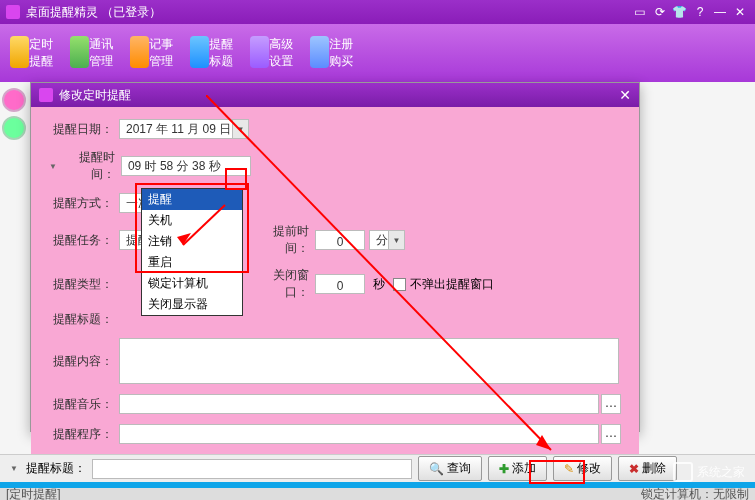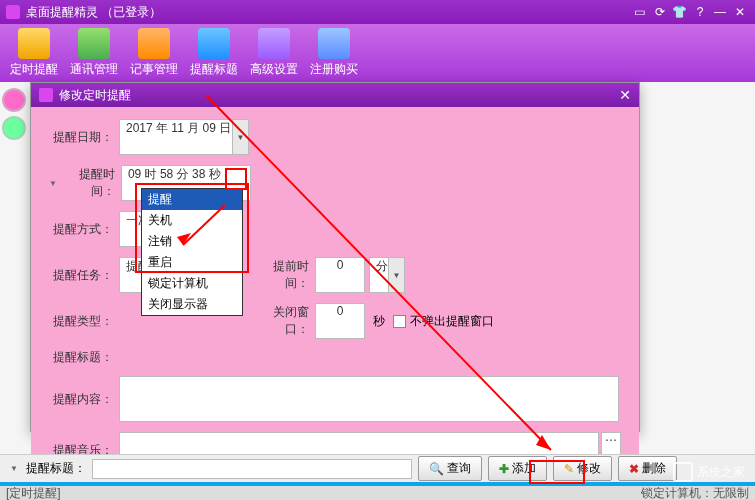--- a/index.html
+++ b/index.html
@@ -2,21 +2,21 @@
 <html><head>
 <meta charset="utf-8">
 <style>
 *{margin:0;padding:0;box-sizing:border-box;font-family:"Microsoft YaHei",SimSun,sans-serif;font-size:12px}
 body{width:755px;height:500px;background:#e8e8e8;position:relative;overflow:hidden}
 .title-bar{height:24px;background:linear-gradient(to bottom,#9b2fc9,#8a1db8);display:flex;align-items:center;padding:0 6px;color:#fff}
 .title-bar .logo{width:14px;height:14px;background:#d946ef;border-radius:2px;margin-right:6px}
 .title-bar .spacer{flex:1}
 .title-bar .ctl{width:18px;height:18px;display:flex;align-items:center;justify-content:center;margin-left:2px;cursor:pointer}
 .toolbar{height:58px;background:linear-gradient(to bottom,#c96be8,#a738d8);display:flex;padding:4px 10px;gap:12px}
-.tool{display:flex;flex-direction:column;align-items:center;color:#fff;cursor:pointer;width:48px}
+.tool{display:flex;flex-direction:row;align-items:center;color:#fff;cursor:pointer;width:48px}
 .tool .ic{width:32px;height:32px;border-radius:4px;margin-bottom:2px}
 .c1{background:linear-gradient(#ffd966,#f0a500)}
 .c2{background:linear-gradient(#95e06c,#4caf50)}
 .c3{background:linear-gradient(#ffb566,#ff8c00)}
 .c4{background:linear-gradient(#6bc5ff,#1e90ff)}
 .c5{background:linear-gradient(#ff9dd4,#ff5ca8)}
 .c6{background:linear-gradient(#c59dff,#9b5cff)}
 .c7{background:linear-gradient(#9dc5ff,#5c8cff)}
 .main{position:absolute;top:82px;left:0;right:0;bottom:44px;background:#f5f5f5}
 .side{position:absolute;left:2px;top:6px;width:26px}
@@ -25,40 +25,40 @@
 .sic2{background:#6bff9d;border:2px solid #a5d4b5}
 .dialog{position:absolute;left:30px;top:0;width:610px;height:350px;background:#f2f2f2;border:1px solid #999;box-shadow:0 4px 12px rgba(0,0,0,.3)}
 .dlg-title{height:24px;background:linear-gradient(to bottom,#9b2fc9,#7a1da8);color:#fff;display:flex;align-items:center;padding:0 8px}
 .dlg-title .logo{width:14px;height:14px;background:#d946ef;border-radius:2px;margin-right:6px}
 .dlg-title .spacer{flex:1}
 .dlg-title .x{cursor:pointer;font-size:14px}
 .dlg-body{padding:12px 18px;background:#f9a8d4}
 .row{display:flex;align-items:center;margin-bottom:10px}
 .row .lbl{width:64px;text-align:right;margin-right:6px;color:#333}
 .row .tri{color:#666;margin-right:2px;font-size:8px}
-.fld{height:36px;border:1px solid #bbb;background:#fff;padding:0 6px;display:flex;align-items:flex-start;color:#333}
+.fld{height:20px;border:1px solid #bbb;background:#fff;padding:0 6px;display:flex;align-items:flex-end;color:#333}
 .fld.sel{padding-right:0}
 .fld .dd{width:16px;background:#e8e8e8;border-left:1px solid #bbb;display:flex;align-items:center;justify-content:center;height:100%;font-size:8px;color:#555;margin-left:auto}
 .gap{width:30px}
 .cb{width:13px;height:13px;border:1px solid #888;background:#fff;margin-right:4px}
 .dropdown{position:absolute;left:110px;top:105px;width:102px;background:#fff;border:1px solid #333;z-index:10}
 .dropdown .opt{padding:2px 6px;cursor:pointer}
 .dropdown .opt.sel{background:#1e5bb8;color:#fff}
 .redbox1{position:absolute;left:194px;top:85px;width:22px;height:22px;border:2px solid red;z-index:11}
 .redbox2{position:absolute;left:104px;top:100px;width:114px;height:90px;border:2px solid red;z-index:11}
 .arrow{position:absolute;left:140px;top:118px;z-index:12;pointer-events:none}
 .longline{position:absolute;left:206px;top:95px;width:350px;height:360px;z-index:12;pointer-events:none}
 .txtarea{width:500px;height:46px;border:1px solid #bbb;background:#fff}
 .dlg-btns{height:40px;background:linear-gradient(to bottom,#d9b8e8,#c9a0dd);display:flex;align-items:center;justify-content:center;gap:12px}
 .bottom{position:absolute;left:0;right:0;bottom:18px;height:28px;background:#eee;border-top:1px solid #ccc;display:flex;align-items:center;padding:0 10px;gap:6px}
 .bottom .tri{color:#666;font-size:8px;margin-right:2px}
 .search{flex:1;height:20px;border:1px solid #bbb;background:#fff;max-width:320px}
 .bbtn{padding:3px 10px;border:1px solid #999;background:linear-gradient(#fff,#e0e0e0);border-radius:2px;cursor:pointer;display:flex;align-items:center;gap:3px}
 .redbox3{position:absolute;bottom:16px;left:529px;width:56px;height:24px;border:2px solid red;z-index:13}
-.status{position:absolute;left:0;right:0;bottom:0;height:18px;background:#ddd;border-top:4px solid #0ea5e9;display:flex;align-items:center;padding:0 6px;color:#555;font-size:11px}
+.status{position:absolute;left:0;right:0;bottom:0;height:18px;background:#ddd;border-top:6px solid #0ea5e9;display:flex;align-items:center;padding:0 6px;color:#555;font-size:11px}
 .status .spacer{flex:1}
 .watermark{position:absolute;right:10px;bottom:18px;color:rgba(255,255,255,.9);font-size:13px;z-index:5;display:flex;align-items:center;gap:4px}
 .watermark .wic{width:20px;height:20px;border:2px solid rgba(255,255,255,.8);border-radius:3px}
 </style>
 </head>
 <body>
 
 <div class="title-bar">
   <div class="logo"></div>
   <span>桌面提醒精灵 （已登录）</span>

